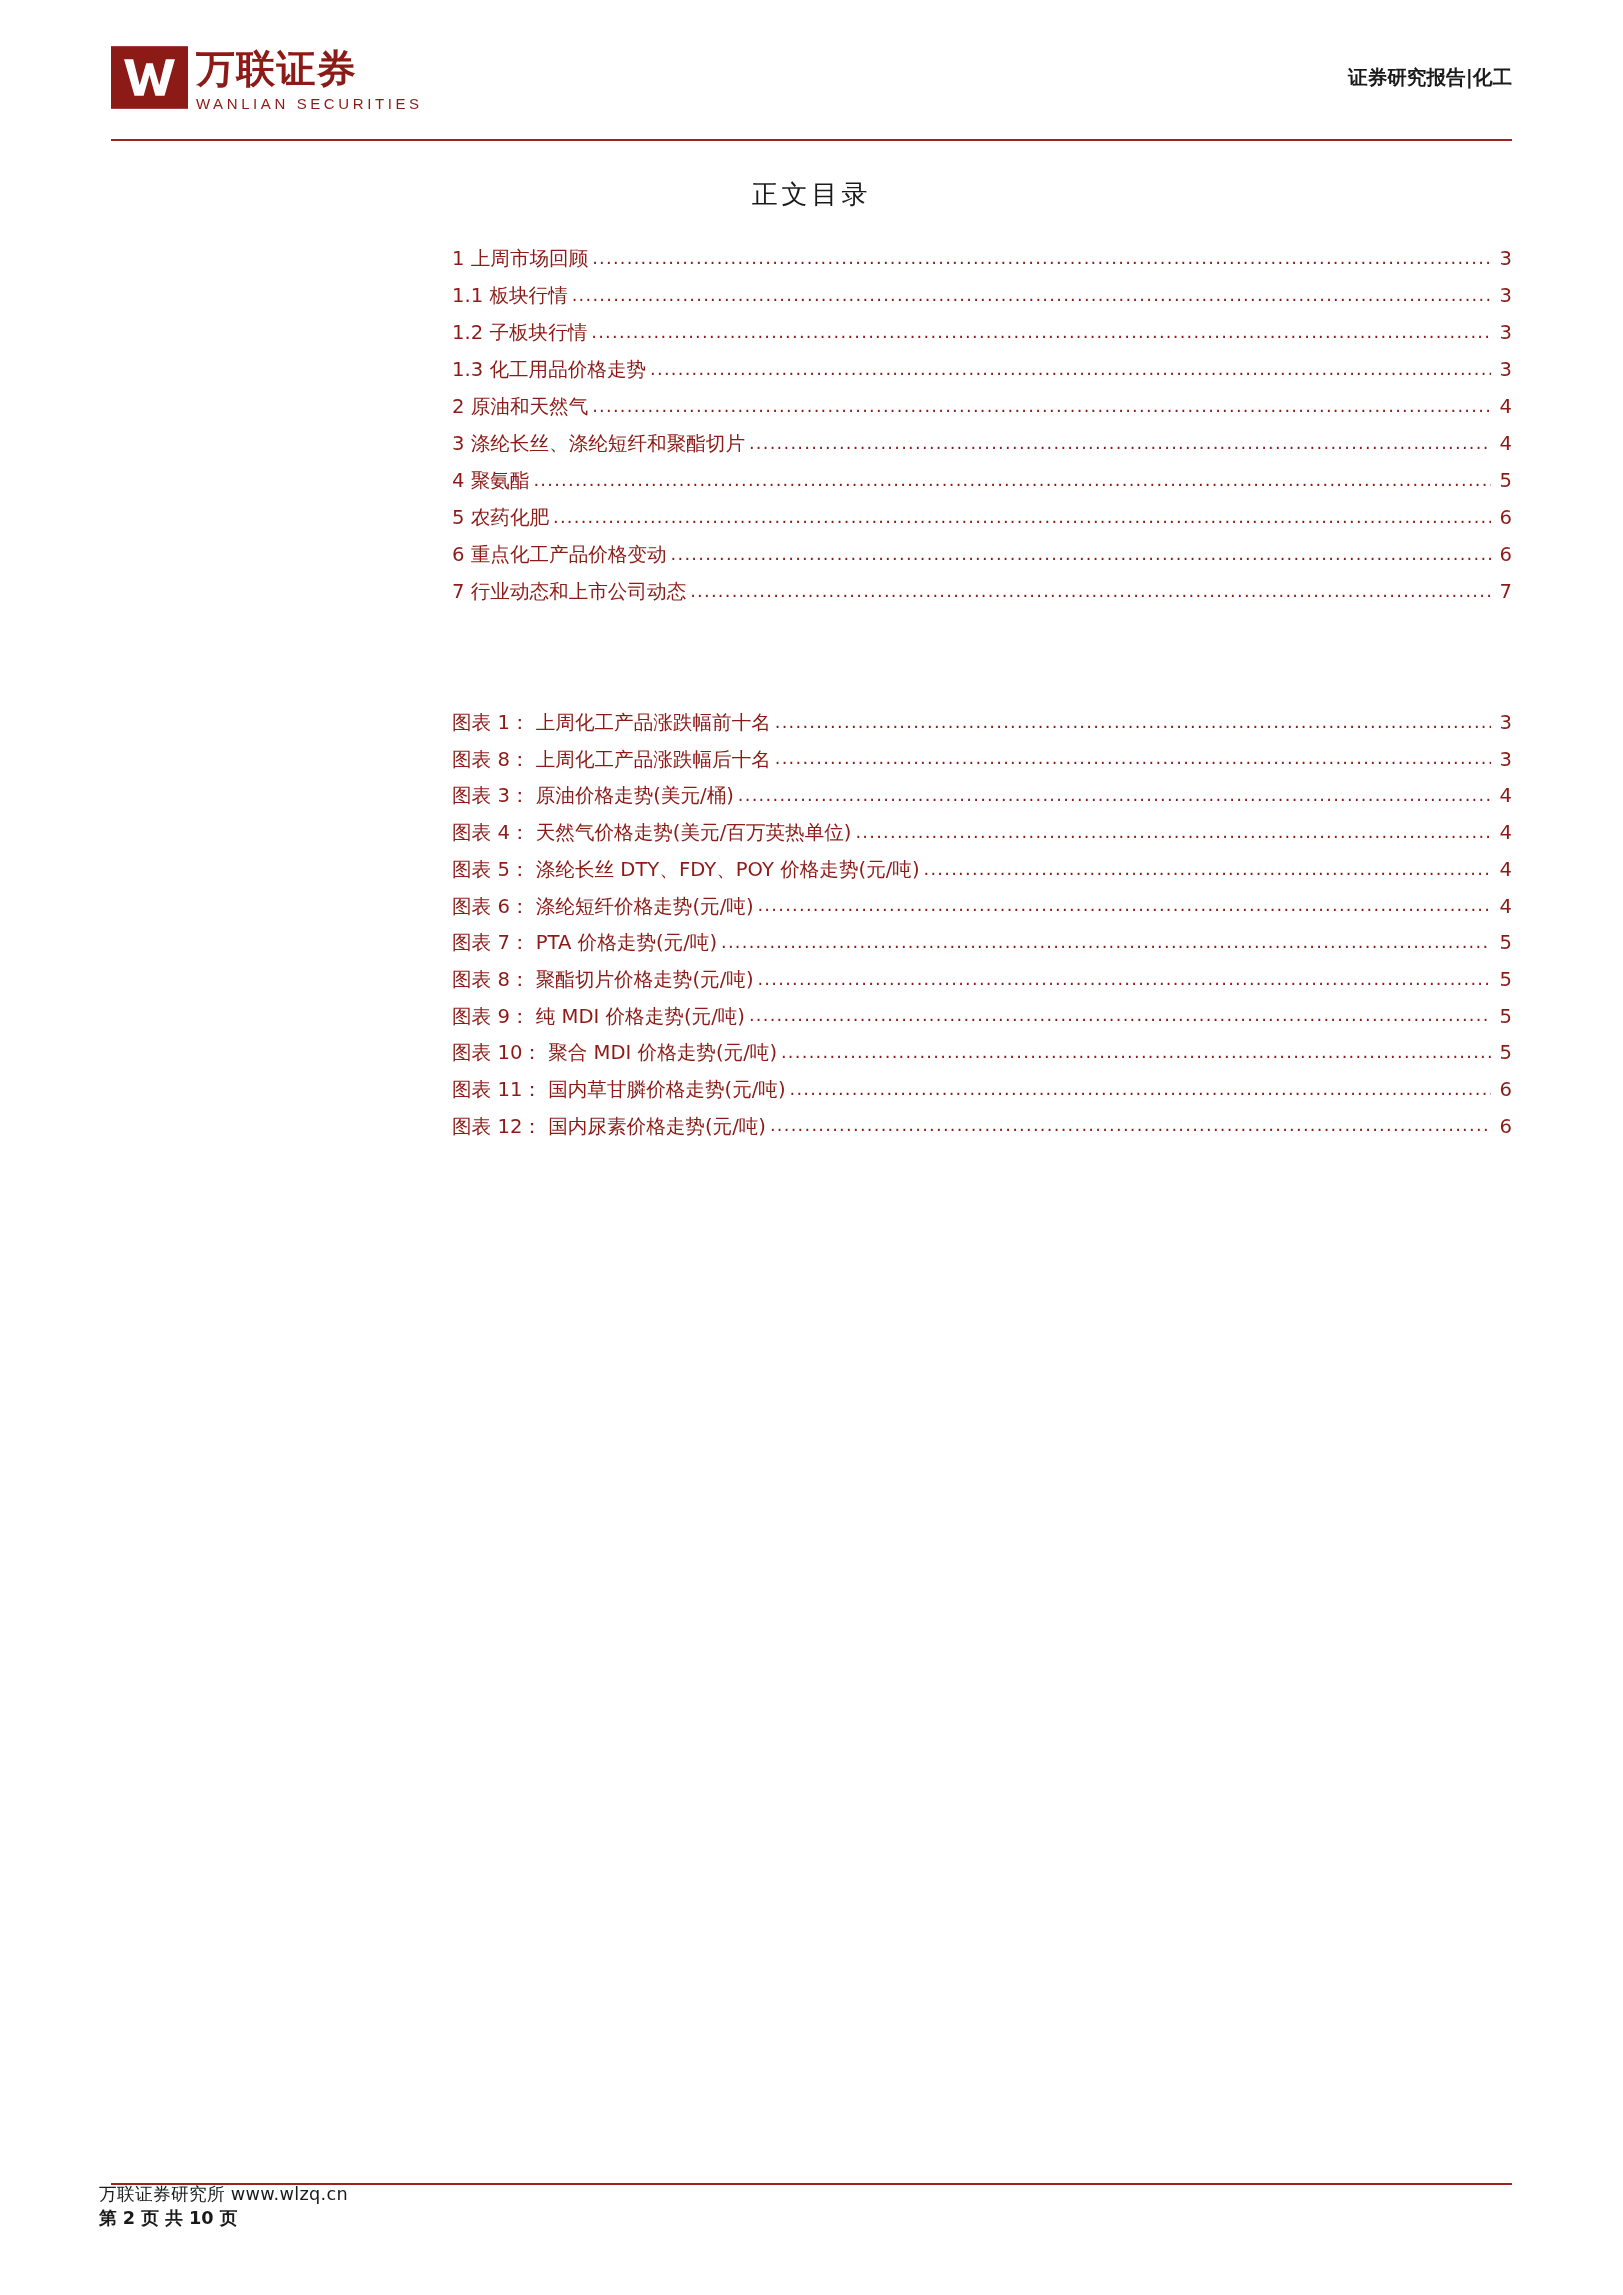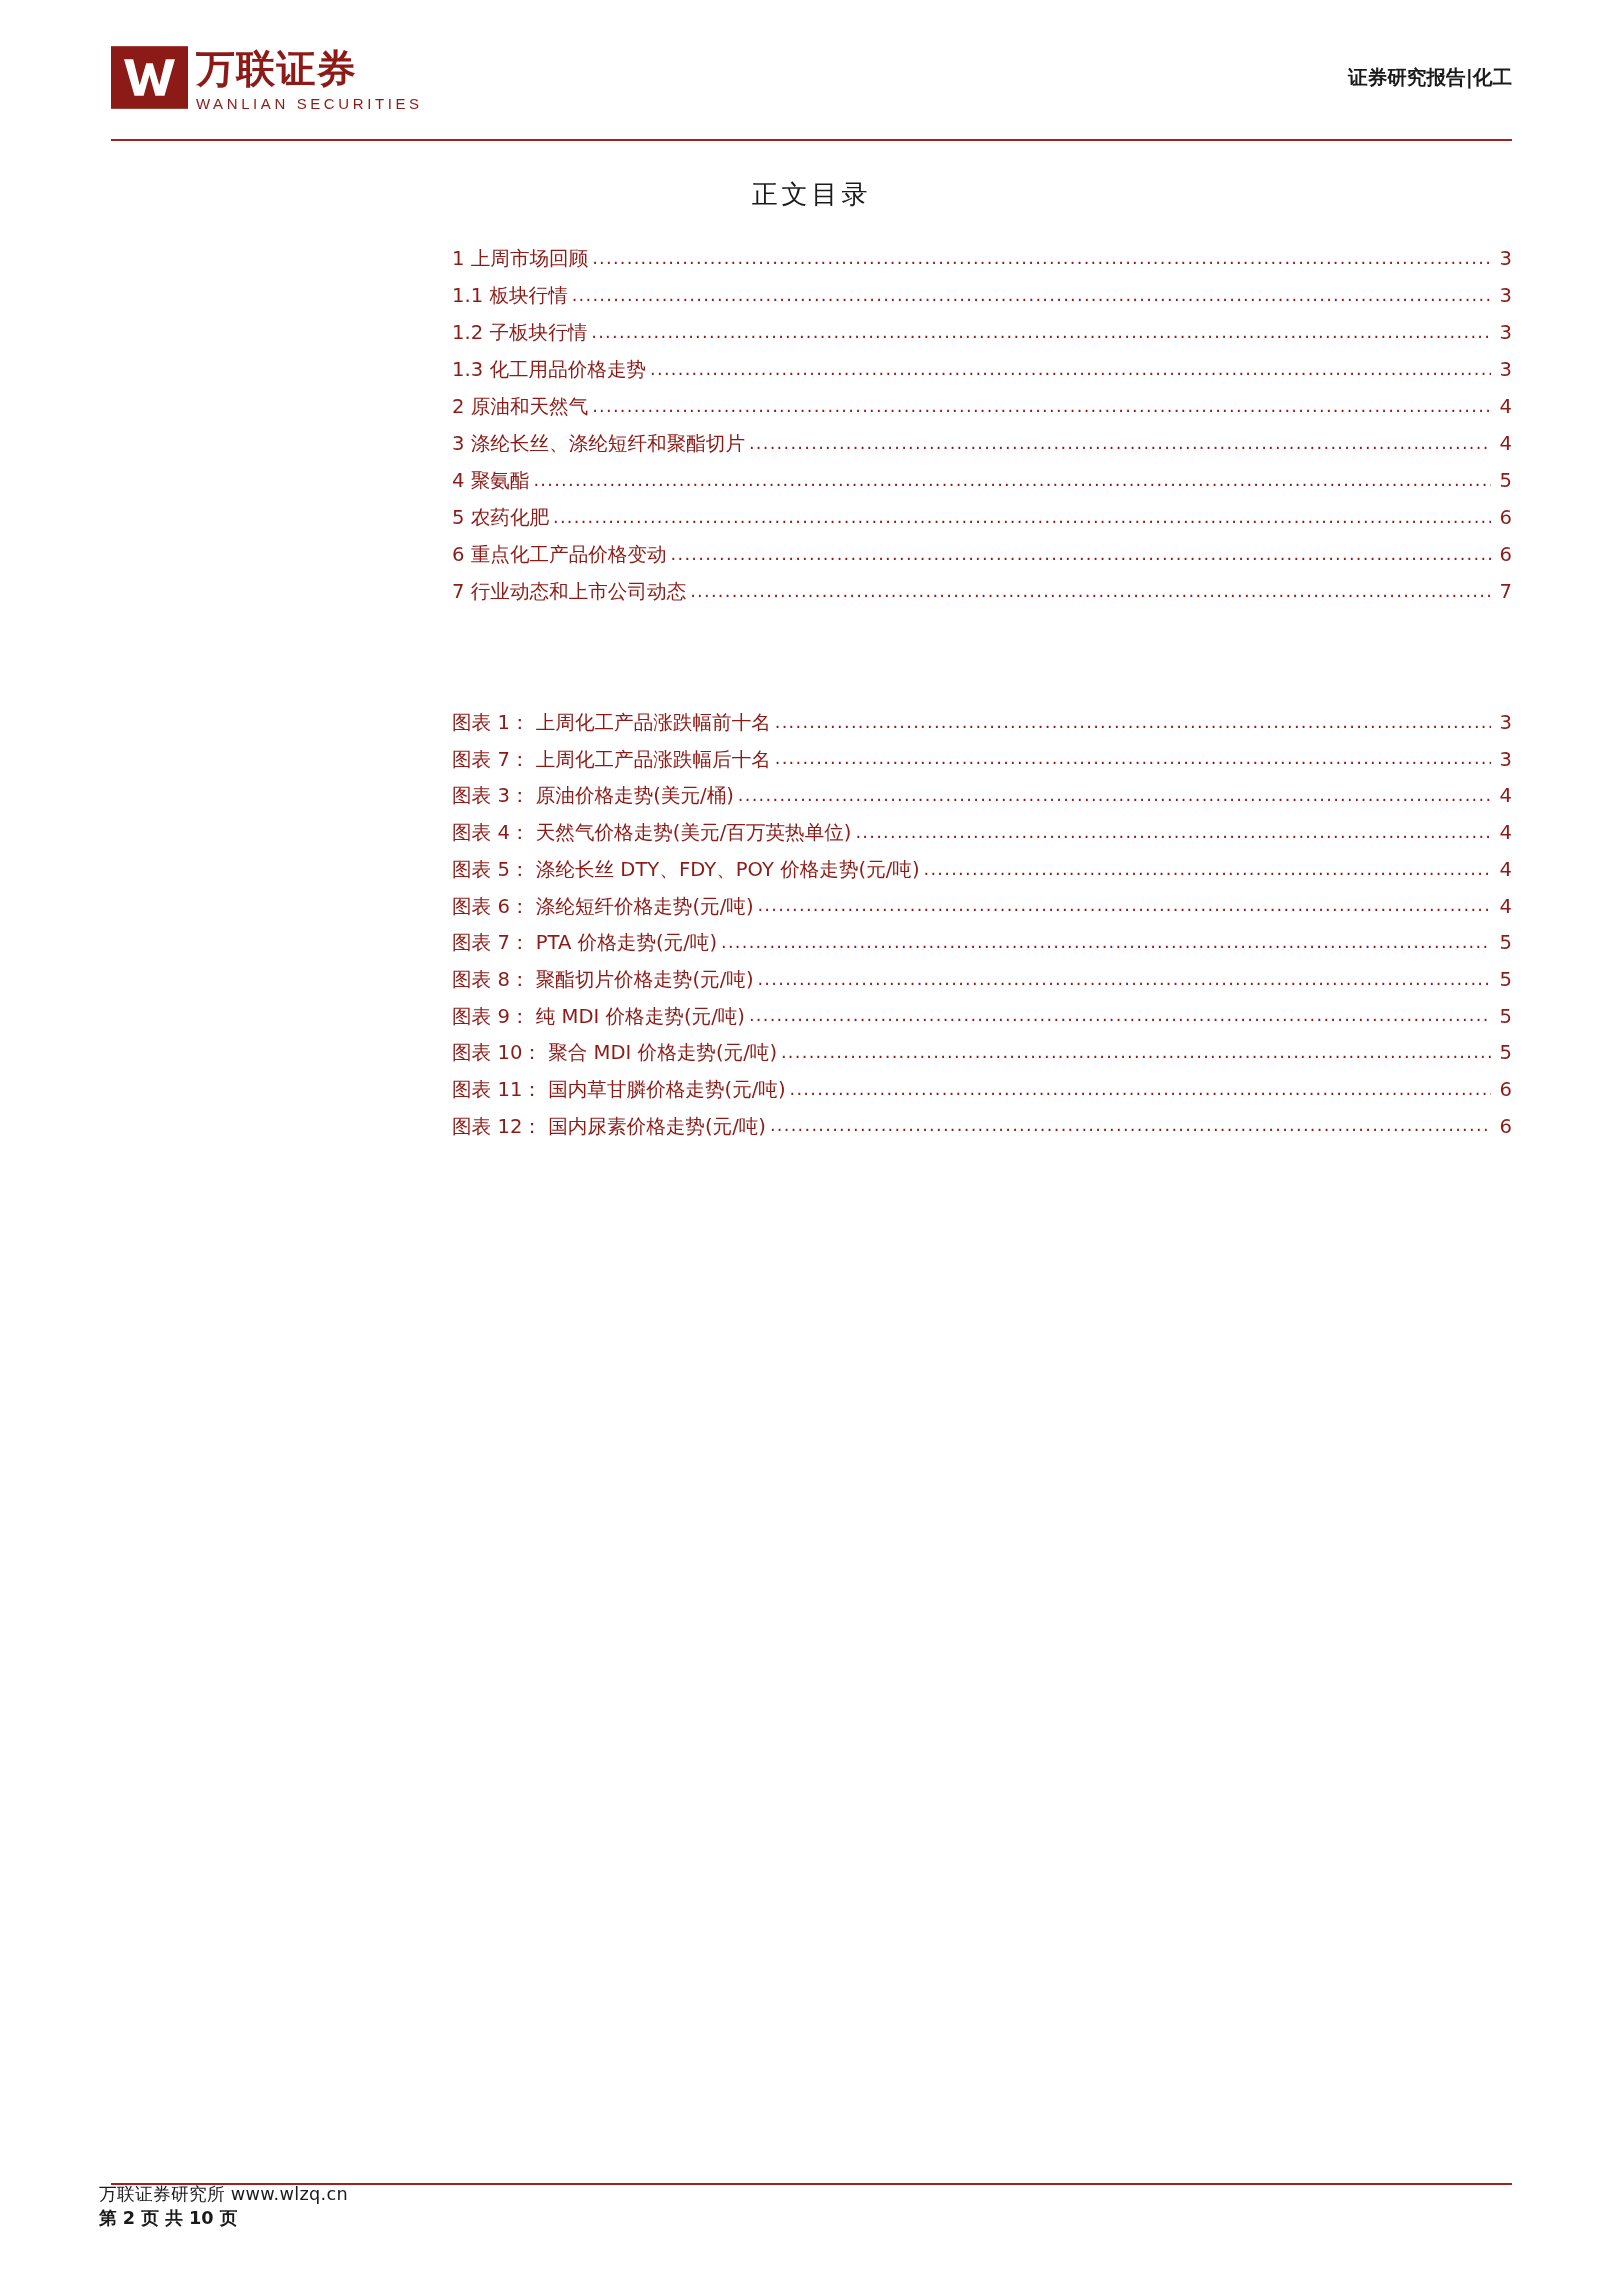--- a/index.html
+++ b/index.html
@@ -240,21 +240,21 @@
     </div>
   </div>
 
   <div class="toc figures">
     <div class="toc-row">
       <span class="toc-label">图表 1： 上周化工产品涨跌幅前十名</span>
       <span class="toc-dots">................................................................................................................................................................</span>
       <span class="toc-page">3</span>
     </div>
     <div class="toc-row">
-      <span class="toc-label">图表 7： 上周化工产品涨跌幅后十名</span>
+      <span class="toc-label">图表 8： 上周化工产品涨跌幅后十名</span>
       <span class="toc-dots">................................................................................................................................................................</span>
       <span class="toc-page">3</span>
     </div>
     <div class="toc-row">
       <span class="toc-label">图表 3： 原油价格走势(美元/桶)</span>
       <span class="toc-dots">................................................................................................................................................................</span>
       <span class="toc-page">4</span>
     </div>
     <div class="toc-row">
       <span class="toc-label">图表 4： 天然气价格走势(美元/百万英热单位)</span>

